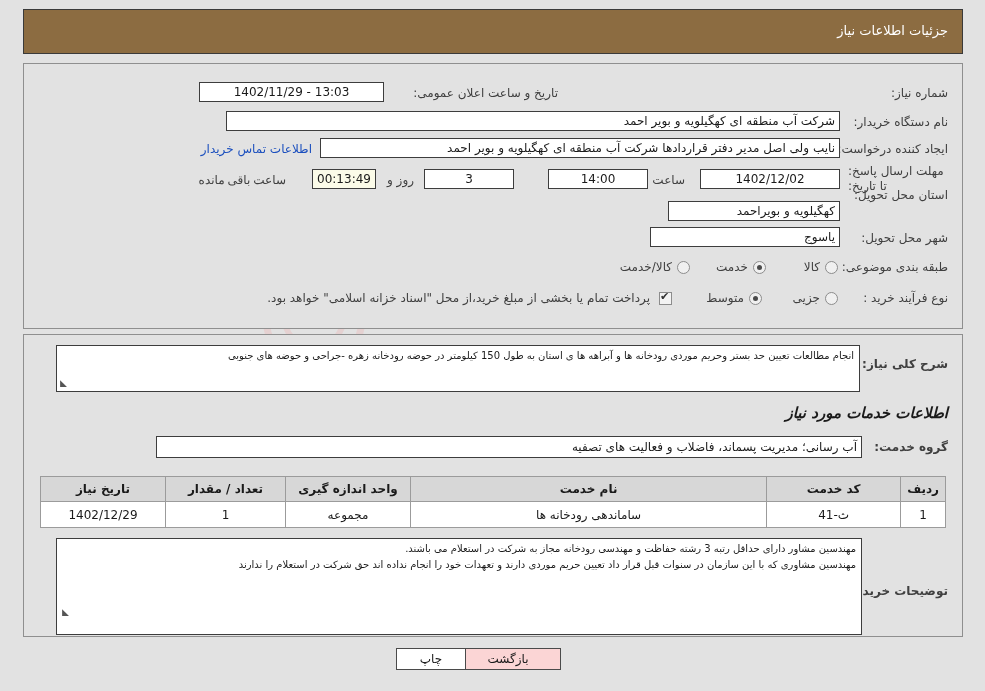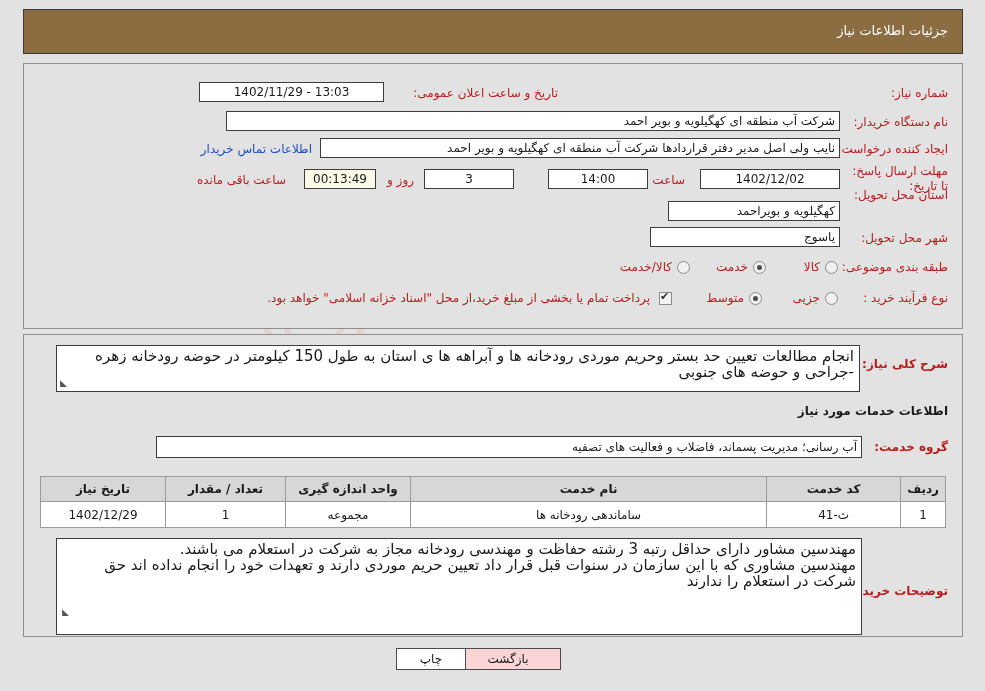--- a/index.html
+++ b/index.html
@@ -62,24 +62,24 @@
     border: 1px solid #8f8f8f;
     background: #e2e2e2;
     z-index: 2;
   }
   #panel-top   { top: 63px;  width: 940px; height: 266px; }
   #panel-body  { top: 334px; width: 940px; height: 303px; }
 
   
   .lbl {
     position: absolute;
-    color: #b91c1c;
-    font-size: 12px;
-    white-space: nowrap;
-    text-align: right;
+    color: #404040;
+    font-size: 12px;
+    white-space: nowrap;
+    text-align: left;
   }
   .lbl-b { font-weight: bold; }
   .fld {
     position: absolute;
     border: 1px solid #3d3d3d;
     background: #ffffff;
     height: 20px;
     line-height: 18px;
     font-size: 12px;
     padding: 0 4px;
@@ -130,21 +130,21 @@
     font-size: 11px;
     color: #333;
     line-height: 14px;
   }
 
   
   .tarea {
     position: absolute;
     border: 1px solid #3d3d3d;
     background: #ffffff;
-    font-size: 15px;
+    font-size: 10px;
     color: #1a1a1a;
     padding: 2px 5px 0 5px;
     text-align: right;
     line-height: 16px;
     overflow: hidden;
     white-space: pre-line;
   }
   .resize-grip {
     position: absolute;
     right: auto; left: 2px; bottom: 1px;
@@ -194,23 +194,24 @@
     cursor: pointer;
     font-family: "DejaVu Sans", sans-serif;
     padding: 0;
   }
   .btn-back  { background: #fbd5d5; }
   .btn-print { background: #ffffff; }
 
   .hdg {
     position: absolute;
     font-weight: bold;
-    font-size: 12px;
-    color: #1a1a1a;
-    white-space: nowrap;
+    font-size: 15px;
+    color: #1a1a1a;
+    white-space: nowrap;
+    font-style: italic;
   }
 </style>
 </head>
 <body>
 
 <div class="watermark">
   <svg class="wm-shield" viewBox="0 0 112 132">
     <path d="M56 4 L104 22 L104 72 C104 104 80 122 56 128 C32 122 8 104 8 72 L8 22 Z" fill="none" stroke="#e8c4c4" stroke-width="7"></path>
     <path d="M56 26 L86 37 L86 70 C86 90 72 101 56 106 C40 101 26 90 26 70 L26 37 Z" fill="none" stroke="#e8c4c4" stroke-width="6"></path>
     <path d="M40 58 L56 44 L72 58 L72 78 L40 78 Z" fill="#e8c4c4" opacity=".8"></path>
@@ -238,22 +239,22 @@
 
   <div class="lbl" style="right:14px; top:100px; width:100px; line-height:15px; white-space:normal;">مهلت ارسال پاسخ: تا تاریخ:</div>
   <div class="fld ctr" style="right:122px; top:105px; width:140px;">1402/12/02</div>
 
   <div class="lbl" style="right:277px; top:109px;">ساعت</div>
   <div class="fld ctr" style="right:314px; top:105px; width:100px;">14:00</div>
 
   <div class="fld ctr" style="right:448px; top:105px; width:90px;">3</div>
   <div class="lbl" style="right:548px; top:109px;">روز و</div>
 
-  <div class="fld ctr cream" style="right:586px; top:105px; width:72px;">00:13:49</div>
-  <div class="lbl" style="right:676px; top:109px;">ساعت باقی مانده</div>
+  <div class="fld ctr cream" style="right:586px; top:105px; width:64px;">00:13:49</div>
+  <div class="lbl" style="right:676px; top:109px;font-family:Liberation Serif, serif;">ساعت باقی مانده</div>
 
   <div class="lbl" style="right:14px; top:124px;">استان محل تحویل:</div>
   <div class="fld rgt" style="right:122px; top:137px; width:172px;">کهگیلویه و بویراحمد</div>
 
   <div class="lbl" style="right:14px; top:167px;">شهر محل تحویل:</div>
   <div class="fld rgt" style="right:122px; top:163px; width:190px;">یاسوج</div>
 
   <div class="lbl" style="right:14px; top:196px;">طبقه بندی موضوعی:</div>
   <div class="radio" id="cat-radio-0" style="right:124px; top:197px;"></div>
   <div class="lbl" id="cat-label-0" style="right: 142px; top: 196px;">کالا</div>

